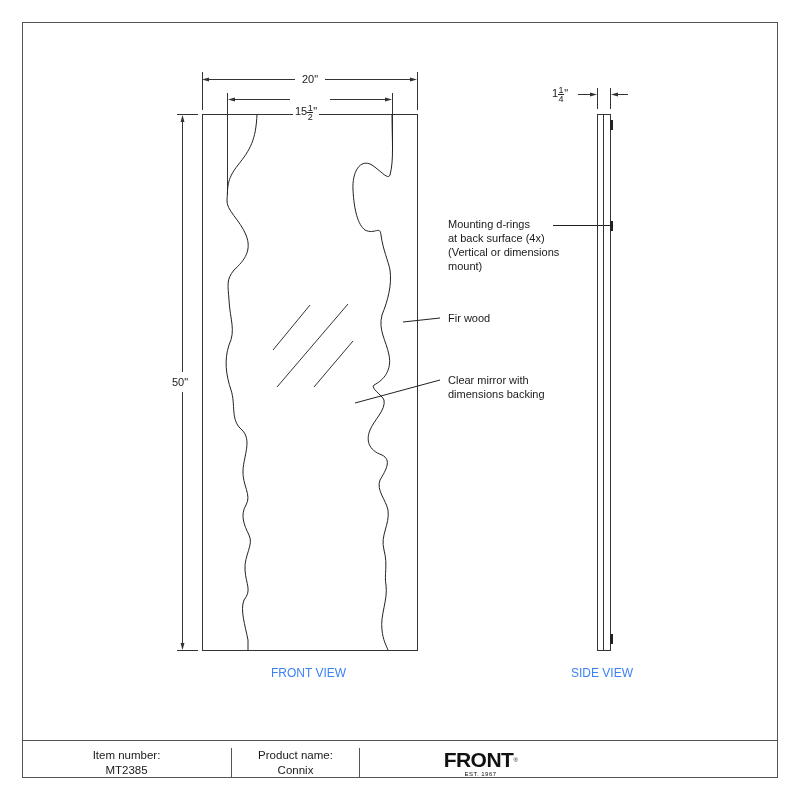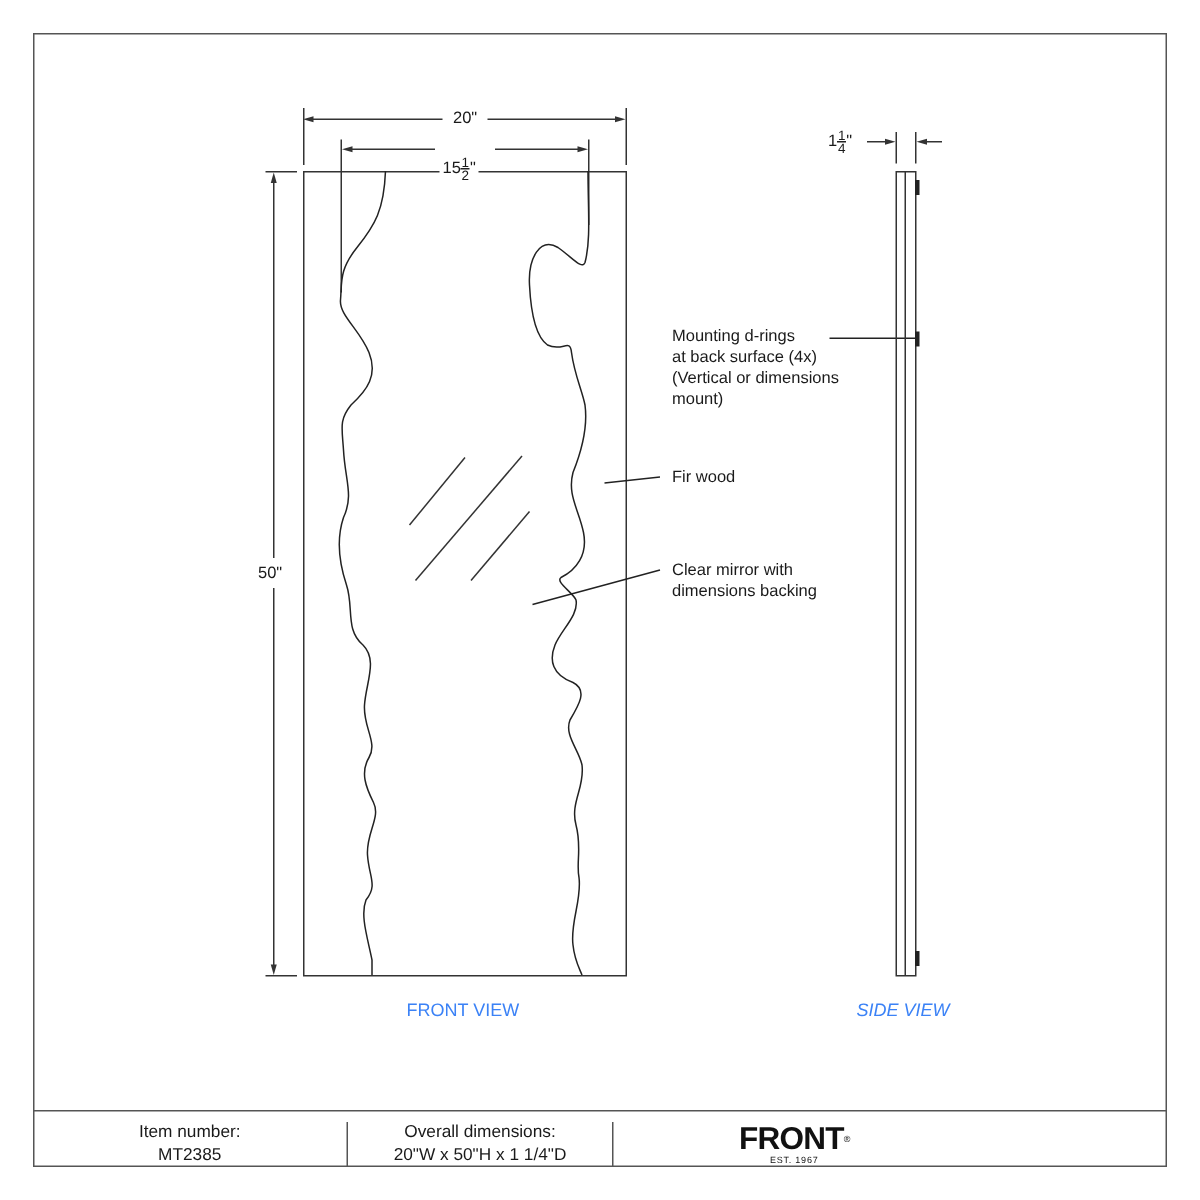--- a/index.html
+++ b/index.html
@@ -126,30 +126,30 @@
   <div>(Vertical or dimensions</div>
   <div>mount)</div>
 </div>
 <div class="lbl" style="left:448px; top:311px;">Fir wood</div>
 <div class="lbl" style="left:448px; top:373px;">
   <div>Clear mirror with</div>
   <div>dimensions backing</div>
 </div>
 
 <div class="view-label" style="left:271px; top:666px;">FRONT VIEW</div>
-<div class="view-label" style="left:571px; top:666px;font-style:italic;">SIDE VIEW</div>
+<div class="view-label" style="left:571px; top:666px;">SIDE VIEW</div>
 
 <div class="title-block">
   <div class="tb-cell" style="width:210px;">
     <span>Item number:</span>
     <span>MT2385</span>
   </div>
-  <div class="tb-cell" style="width:177px;">
-    <span>Overall dimensions:</span>
-    <span>20"W x 50"H x 1 1/4"D</span>
+  <div class="tb-cell" style="width:128px;">
+    <span>Product name:</span>
+    <span>Connix</span>
   </div>
   <div class="tb-cell" style="width:241px;">
     <div class="logo">
       <span class="logo-word"><span>FRONT</span><span class="logo-reg">®</span></span>
       <span class="logo-est">EST. 1967</span>
     </div>
   </div>
 </div>
 
 </body></html>

